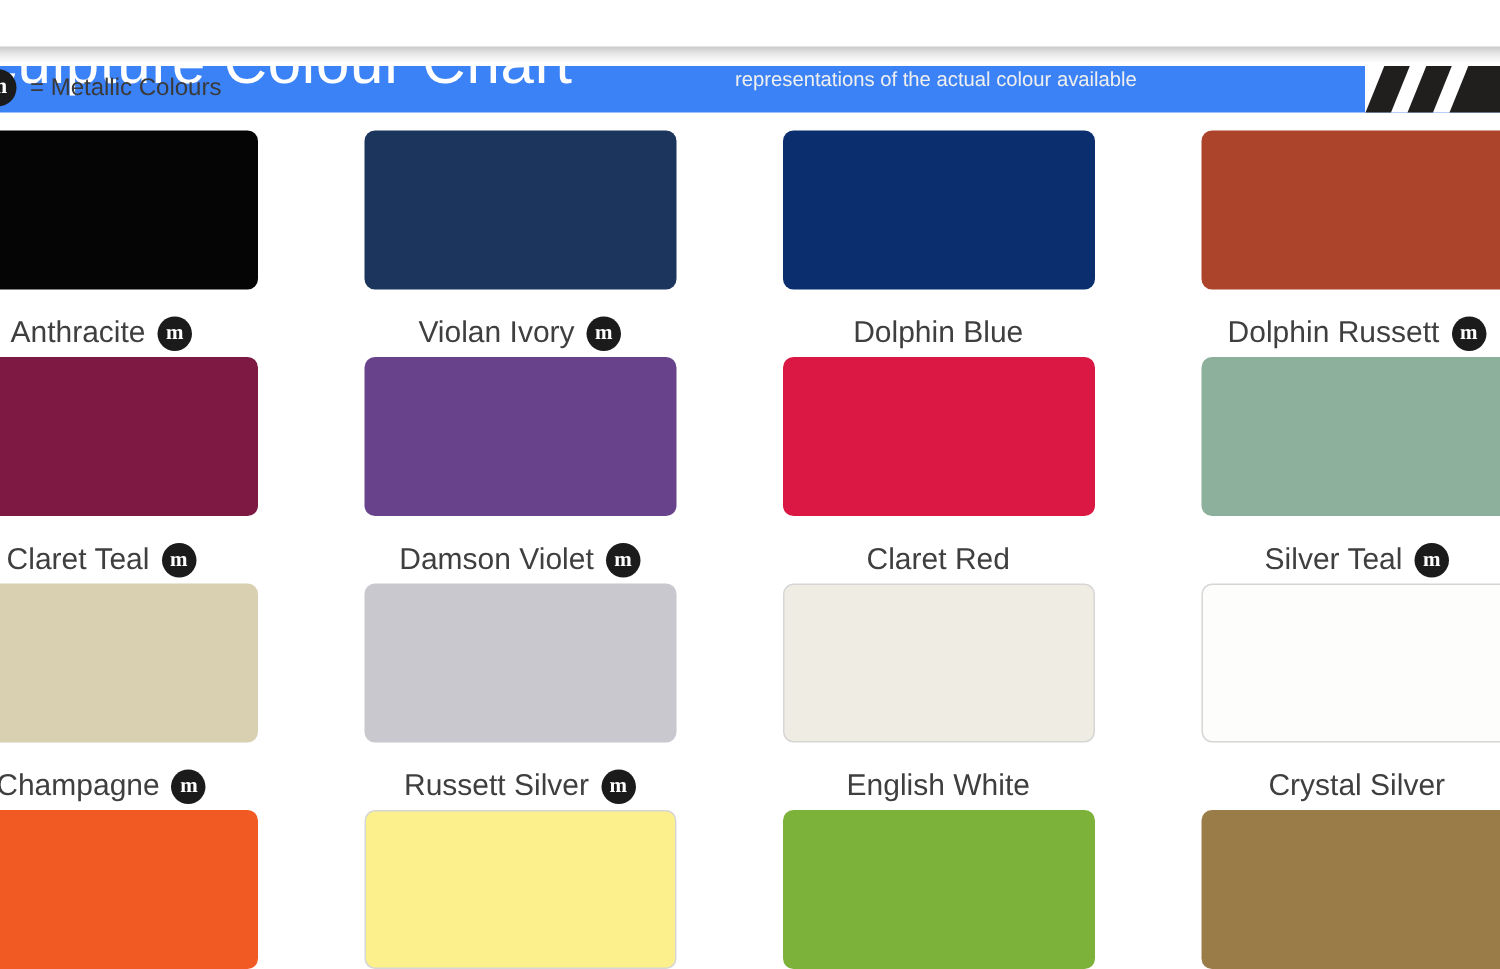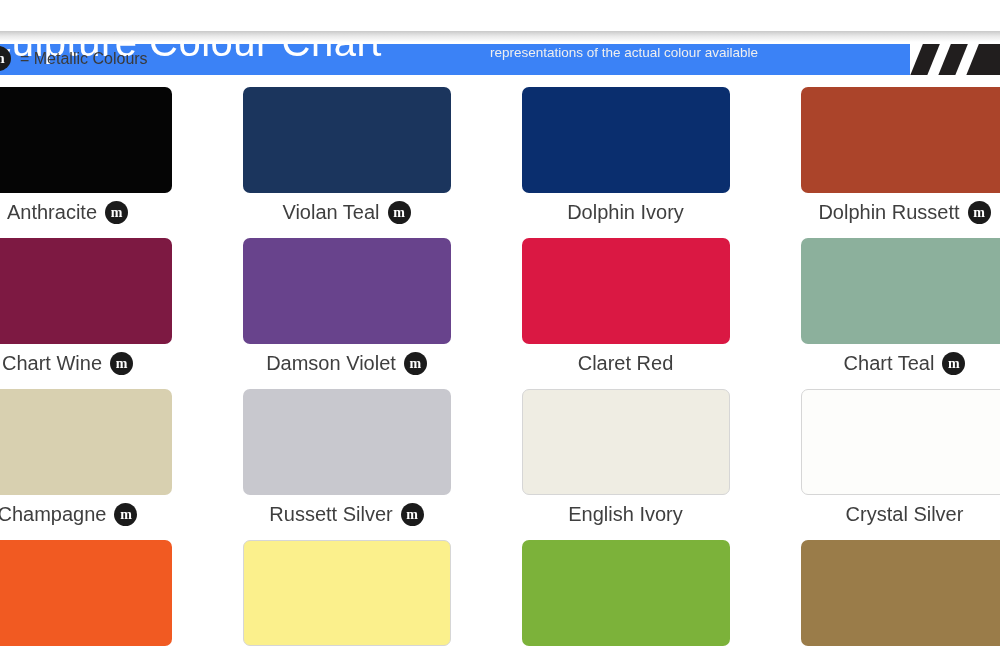--- a/index.html
+++ b/index.html
@@ -138,21 +138,21 @@
   .swatch {
     width: 208px;
     height: 106px;
     border-radius: 7px;
     box-sizing: border-box;
   }
   .swatch.bordered {
     border: 1px solid #d6d6d6;
   }
   .cell-label {
-    margin-top: 8px;
+    margin-top: 18px;
     display: flex;
     align-items: center;
     justify-content: flex-start;
     gap: 8px;
     font-size: 20px;
     color: #3f3f3f;
     white-space: nowrap;
   }
 </style>
 </head>
@@ -180,82 +180,82 @@
     <div class="cell">
       <div class="swatch" style="background: rgb(5, 5, 5);"></div>
       <div class="cell-label">
         <span>Anthracite</span>
         <span class="m-badge">m</span>
       </div>
     </div>
     <div class="cell">
       <div class="swatch" style="background: rgb(27, 53, 93);"></div>
       <div class="cell-label">
-        <span>Violan Teal</span>
+        <span>Violan Ivory</span>
         <span class="m-badge">m</span>
       </div>
     </div>
     <div class="cell">
       <div class="swatch" style="background: rgb(10, 46, 110);"></div>
       <div class="cell-label">
-        <span>Dolphin Ivory</span>
+        <span>Dolphin Blue</span>
       </div>
     </div>
     <div class="cell">
       <div class="swatch" style="background: rgb(171, 68, 42);"></div>
       <div class="cell-label">
         <span>Dolphin Russett</span>
         <span class="m-badge">m</span>
       </div>
     </div>
     <div class="cell">
       <div class="swatch" style="background: rgb(125, 25, 66);"></div>
       <div class="cell-label">
-        <span>Chart Wine</span>
+        <span>Claret Teal</span>
         <span class="m-badge">m</span>
       </div>
     </div>
     <div class="cell">
       <div class="swatch" style="background: rgb(104, 67, 140);"></div>
       <div class="cell-label">
         <span>Damson Violet</span>
         <span class="m-badge">m</span>
       </div>
     </div>
     <div class="cell">
       <div class="swatch" style="background: rgb(218, 24, 67);"></div>
       <div class="cell-label">
         <span>Claret Red</span>
       </div>
     </div>
     <div class="cell">
       <div class="swatch" style="background: rgb(140, 176, 156);"></div>
       <div class="cell-label">
-        <span>Chart Teal</span>
+        <span>Silver Teal</span>
         <span class="m-badge">m</span>
       </div>
     </div>
     <div class="cell">
       <div class="swatch" style="background: rgb(216, 208, 176);"></div>
       <div class="cell-label">
         <span>Champagne</span>
         <span class="m-badge">m</span>
       </div>
     </div>
     <div class="cell">
       <div class="swatch" style="background: rgb(200, 200, 206);"></div>
       <div class="cell-label">
         <span>Russett Silver</span>
         <span class="m-badge">m</span>
       </div>
     </div>
     <div class="cell">
       <div class="swatch bordered" style="background: rgb(239, 237, 227);"></div>
       <div class="cell-label">
-        <span>English Ivory</span>
+        <span>English White</span>
       </div>
     </div>
     <div class="cell">
       <div class="swatch bordered" style="background: rgb(253, 253, 251);"></div>
       <div class="cell-label">
         <span>Crystal Silver</span>
       </div>
     </div>
     <div class="cell">
       <div class="swatch" style="background: rgb(241, 90, 34);"></div>

